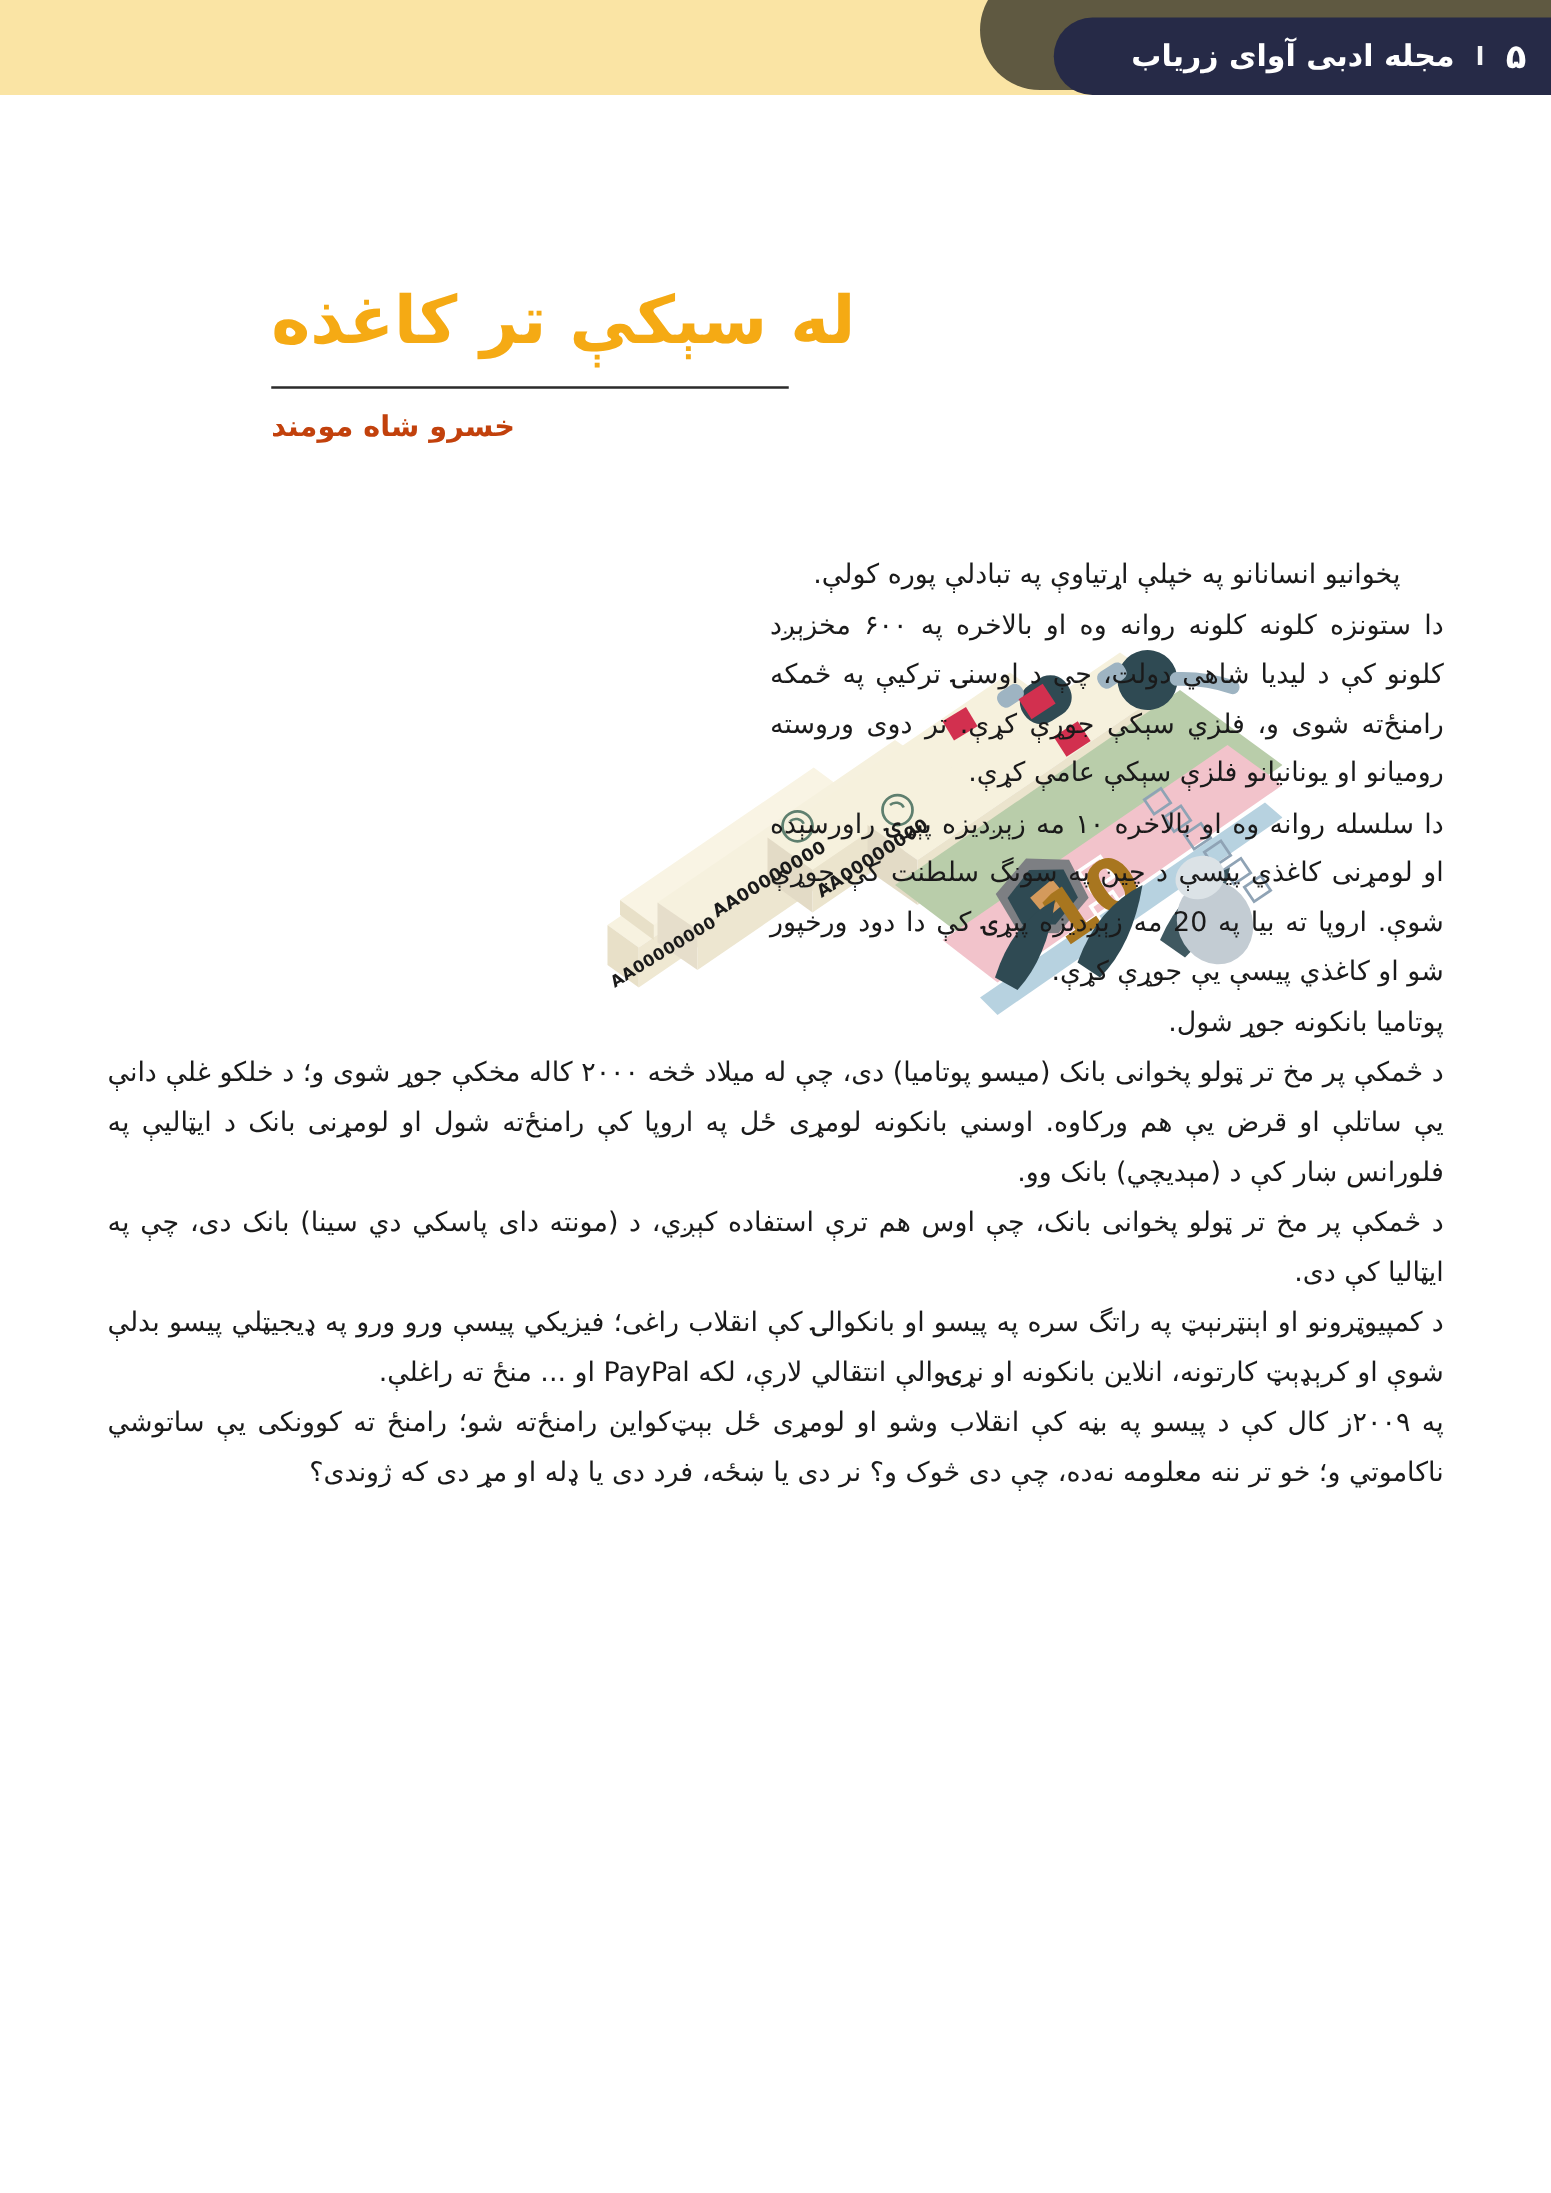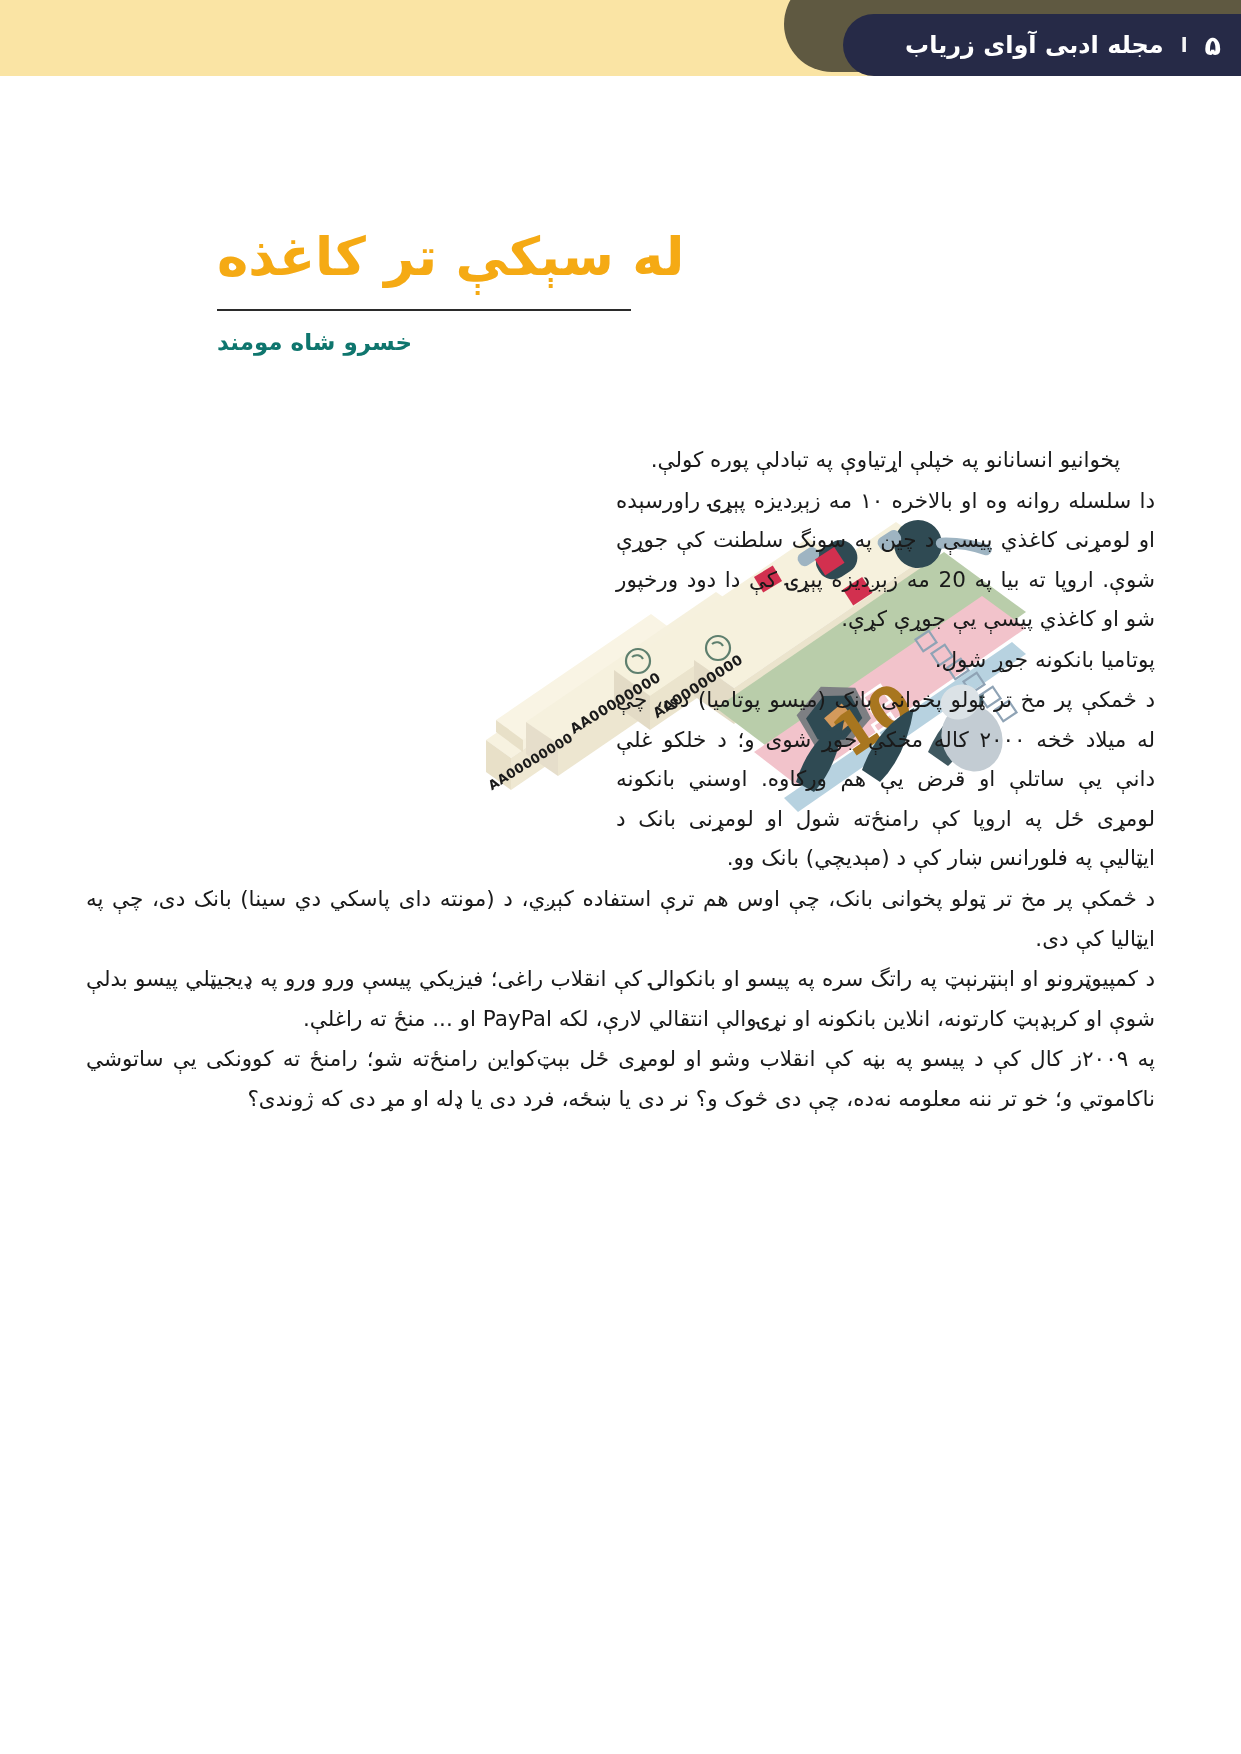--- a/index.html
+++ b/index.html
@@ -111,21 +111,21 @@
   }
   .title-rule {
     margin-top: 20px;
     margin-left: 0;
     margin-right: auto;
     width: 414px;
     height: 0;
     border-top: 2.5px solid #2b2b2b;
   }
   .article-author {
-    color: #0f766e;
+    color: #c2410c;
     font-size: 23px;
     font-weight: bold;
     margin-top: 18px;
     text-align: left;
     line-height: 1.2;
     direction: rtl;
   }
 
   
   .illustration {
@@ -336,20 +336,21 @@
         <path d="M246,192 a7,7 0 0 1 11,2" fill="none" stroke="#5e7f6e" stroke-width="2"></path>
         <rect x="352" y="100" width="23" height="19" fill="#d2304f" transform="rotate(-33 363 109)"></rect>
         <rect x="380" y="130" width="23" height="19" fill="#d2304f" transform="rotate(-33 391 139)"></rect>
       </g>
     </svg>
   </div>
 
   <div class="body-text">
     <div class="float-spacer"></div>
     <p class="p-1">پخوانيو انسانانو په خپلې اړتياوې په تبادلې پوره کولې.</p>
+    <p class="p-wrap">دا ستونزه کلونه کلونه روانه وه او بالاخره په ۶۰۰ مخزېږد کلونو کې د ليدیا شاهي دولت، چې د اوسنۍ ترکيې په څمکه رامنځ‌ته شوی و، فلزي سېکې جوړې کړې. تر دوی وروسته روميانو او يونانيانو فلزې سېکې عامې کړې.</p>
     <p>دا سلسله روانه وه او بالاخره ۱۰ مه زېږدیزه پېړۍ راورسېده او لومړنی کاغذي پيسې د چين په سونگ سلطنت کې جوړې شوې. اروپا ته بيا په 20 مه زېږدیزه پېړۍ کې دا دود ورخپور شو او کاغذي پيسې يې جوړې کړې.</p>
     <p>پوتاميا بانکونه جوړ شول.</p>
     <p>د څمکې پر مخ تر ټولو پخوانی بانک (ميسو پوتاميا) دی، چې له ميلاد څخه ۲۰۰۰ کاله مخکې جوړ شوی و؛ د خلکو غلې دانې يې ساتلې او قرض يې هم ورکاوه. اوسني بانکونه لومړی ځل په اروپا کې رامنځ‌ته شول او لومړنی بانک د ايټاليې په فلورانس ښار کې د (مېديچي) بانک وو.</p>
     <p>د څمکې پر مخ تر ټولو پخوانی بانک، چې اوس هم ترې استفاده کېږي، د (مونته دای پاسکي دي سينا) بانک دی، چې په ايټاليا کې دی.</p>
     <p>د کمپيوټرونو او اېنټرنېټ په راتگ سره په پيسو او بانکوالۍ کې انقلاب راغی؛ فيزيکي پيسې ورو ورو په ډيجيټلي پيسو بدلې شوې او کرېډېټ کارتونه، انلاين بانکونه او نړۍوالې انتقالي لارې، لکه PayPal او ... منځ ته راغلې.</p>
     <p>په ۲۰۰۹ز کال کې د پيسو په بڼه کې انقلاب وشو او لومړی ځل بېټ‌کواين رامنځ‌ته شو؛ رامنځ ته کوونکی يې ساتوشي ناکاموتي و؛ خو تر ننه معلومه نه‌ده، چې دی څوک و؟ نر دی يا ښځه، فرد دی يا ډله او مړ دی که ژوندی؟</p>
   </div>
 
 </div>
 

